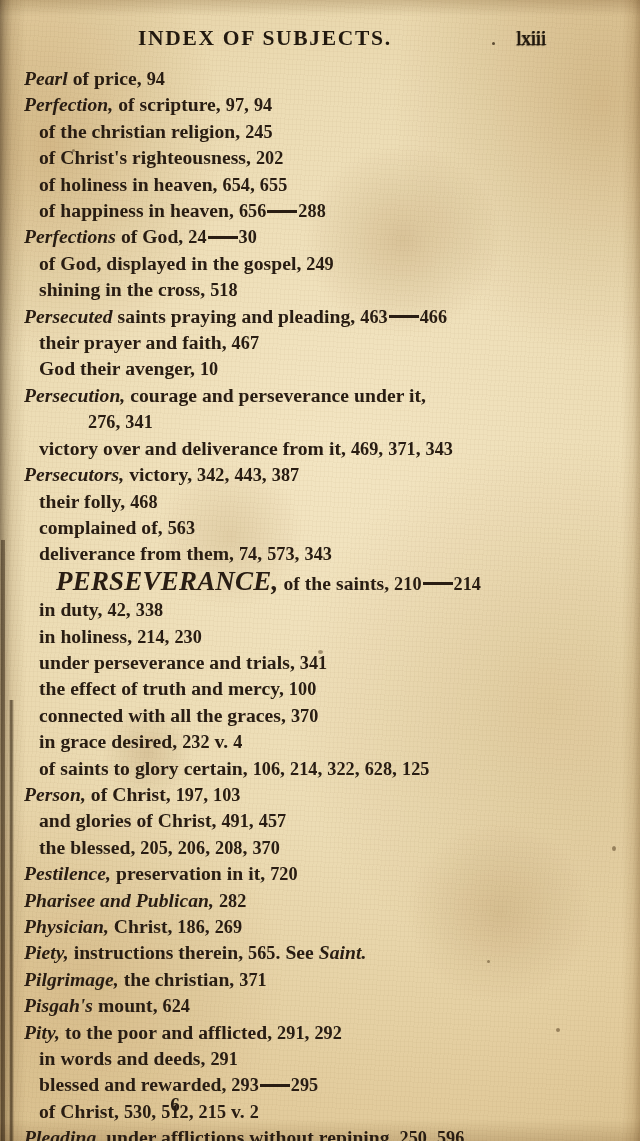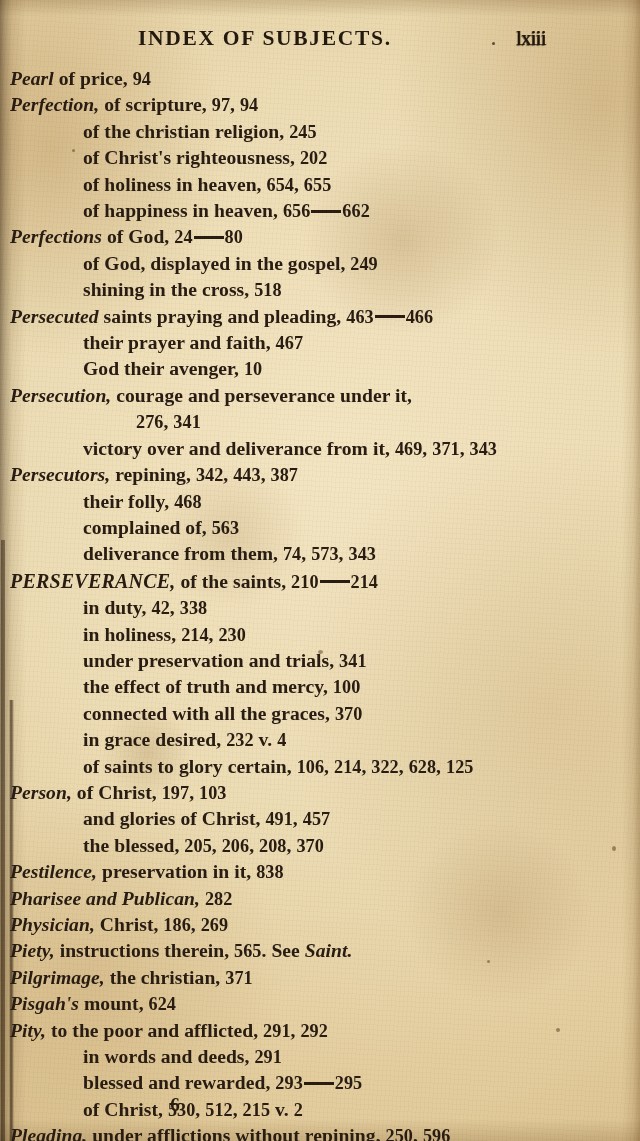--- a/index.html
+++ b/index.html
@@ -174,33 +174,34 @@
   }
 
   .entry {
     font-size: 19.6px;
     line-height: 26.4px;
     white-space: nowrap;
     color: #2c2117;
     letter-spacing: 0.05px;
     text-rendering: optimizeLegibility;
   }
-  .entry.lvl0 { padding-left: 10px; }
-  .entry.lvl1 { padding-left: 83px; }
-  .entry.lvl2 { padding-left: 88px; margin-left: 48px; }
+  .entry.lvl0 { padding-left: 24px; }
+  .entry.lvl1 { padding-left: 39px; }
+  .entry.lvl2 { padding-left: 88px; }
 
   .hw {                 
     font-style: italic;
     font-weight: 700;
   }
   .hw-caps {            
     font-style: italic;
     font-weight: 700;
-    font-size: 20px;
+    font-size: 27px;
     letter-spacing: 0.2px;
+    margin-left: 32px;
   }
   .bd { font-weight: 700; }
   .num { font-weight: 700; font-size: 18.2px; }
   .rule {
     display: inline-block;
     width: 30px;
     height: 3px;
     background: #2c2117;
     vertical-align: 0.22em;
     margin: 0 1px;
@@ -252,46 +253,46 @@
       <div class="rh-title">INDEX OF SUBJECTS.</div>
       <div class="rh-folio">lxiii</div>
     </div>
 
     <div class="index-body" id="index-body">
         <div class="entry lvl0"><span class="hw">Pearl</span><span><span class="bd"> of price, </span><span class="num">94</span></span></div>
         <div class="entry lvl0"><span class="hw">Perfection,</span><span><span class="bd"> of scripture, </span><span class="num">97</span><span class="bd">, </span><span class="num">94</span></span></div>
         <div class="entry lvl1"><span><span class="bd">of the christian religion, </span><span class="num">245</span></span></div>
         <div class="entry lvl1"><span><span class="bd">of Christ's righteousness, </span><span class="num">202</span></span></div>
         <div class="entry lvl1"><span><span class="bd">of holiness in heaven, </span><span class="num">654</span><span class="bd">, </span><span class="num">655</span></span></div>
-        <div class="entry lvl1"><span><span class="bd">of happiness in heaven, </span><span class="num">656</span><span class="rule"></span><span class="num">662</span></span></div>
-        <div class="entry lvl0"><span class="hw">Perfections</span><span><span class="bd"> of God, </span><span class="num">24</span><span class="rule"></span><span class="num">80</span></span></div>
+        <div class="entry lvl1"><span><span class="bd">of happiness in heaven, </span><span class="num">656</span><span class="rule"></span><span class="num">288</span></span></div>
+        <div class="entry lvl0"><span class="hw">Perfections</span><span><span class="bd"> of God, </span><span class="num">24</span><span class="rule"></span><span class="num">30</span></span></div>
         <div class="entry lvl1"><span><span class="bd">of God, displayed in the gospel, </span><span class="num">249</span></span></div>
         <div class="entry lvl1"><span><span class="bd">shining in the cross, </span><span class="num">518</span></span></div>
         <div class="entry lvl0"><span class="hw">Persecuted</span><span><span class="bd"> saints praying and pleading, </span><span class="num">463</span><span class="rule"></span><span class="num">466</span></span></div>
         <div class="entry lvl1"><span><span class="bd">their prayer and faith, </span><span class="num">467</span></span></div>
         <div class="entry lvl1"><span><span class="bd">God their avenger, </span><span class="num">10</span></span></div>
         <div class="entry lvl0"><span class="hw">Persecution,</span><span><span class="bd"> courage and perseverance under it,</span></span></div>
         <div class="entry lvl2"><span><span class="num">276</span><span class="bd">, </span><span class="num">341</span></span></div>
         <div class="entry lvl1"><span><span class="bd">victory over and deliverance from it, </span><span class="num">469</span><span class="bd">, </span><span class="num">371</span><span class="bd">, </span><span class="num">343</span></span></div>
-        <div class="entry lvl0"><span class="hw">Persecutors,</span><span><span class="bd"> repining, </span><span class="num">342</span><span class="bd">, </span><span class="num">443</span><span class="bd">, </span><span class="num">387</span></span></div>
+        <div class="entry lvl0"><span class="hw">Persecutors,</span><span><span class="bd"> victory, </span><span class="num">342</span><span class="bd">, </span><span class="num">443</span><span class="bd">, </span><span class="num">387</span></span></div>
         <div class="entry lvl1"><span><span class="bd">their folly, </span><span class="num">468</span></span></div>
         <div class="entry lvl1"><span><span class="bd">complained of, </span><span class="num">563</span></span></div>
         <div class="entry lvl1"><span><span class="bd">deliverance from them, </span><span class="num">74</span><span class="bd">, </span><span class="num">573</span><span class="bd">, </span><span class="num">343</span></span></div>
         <div class="entry lvl0"><span class="hw-caps">PERSEVERANCE,</span><span><span class="bd"> of the saints, </span><span class="num">210</span><span class="rule"></span><span class="num">214</span></span></div>
         <div class="entry lvl1"><span><span class="bd">in duty, </span><span class="num">42</span><span class="bd">, </span><span class="num">338</span></span></div>
         <div class="entry lvl1"><span><span class="bd">in holiness, </span><span class="num">214</span><span class="bd">, </span><span class="num">230</span></span></div>
-        <div class="entry lvl1"><span><span class="bd">under preservation and trials, </span><span class="num">341</span></span></div>
+        <div class="entry lvl1"><span><span class="bd">under perseverance and trials, </span><span class="num">341</span></span></div>
         <div class="entry lvl1"><span><span class="bd">the effect of truth and mercy, </span><span class="num">100</span></span></div>
         <div class="entry lvl1"><span><span class="bd">connected with all the graces, </span><span class="num">370</span></span></div>
         <div class="entry lvl1"><span><span class="bd">in grace desired, </span><span class="num">232</span><span class="bd"> v. </span><span class="num">4</span></span></div>
         <div class="entry lvl1"><span><span class="bd">of saints to glory certain, </span><span class="num">106</span><span class="bd">, </span><span class="num">214</span><span class="bd">, </span><span class="num">322</span><span class="bd">, </span><span class="num">628</span><span class="bd">, </span><span class="num">125</span></span></div>
         <div class="entry lvl0"><span class="hw">Person,</span><span><span class="bd"> of Christ, </span><span class="num">197</span><span class="bd">, </span><span class="num">103</span></span></div>
         <div class="entry lvl1"><span><span class="bd">and glories of Christ, </span><span class="num">491</span><span class="bd">, </span><span class="num">457</span></span></div>
         <div class="entry lvl1"><span><span class="bd">the blessed, </span><span class="num">205</span><span class="bd">, </span><span class="num">206</span><span class="bd">, </span><span class="num">208</span><span class="bd">, </span><span class="num">370</span></span></div>
-        <div class="entry lvl0"><span class="hw">Pestilence,</span><span><span class="bd"> preservation in it, </span><span class="num">838</span></span></div>
+        <div class="entry lvl0"><span class="hw">Pestilence,</span><span><span class="bd"> preservation in it, </span><span class="num">720</span></span></div>
         <div class="entry lvl0"><span class="hw">Pharisee and Publican,</span><span><span class="bd"> </span><span class="num">282</span></span></div>
         <div class="entry lvl0"><span class="hw">Physician,</span><span><span class="bd"> Christ, </span><span class="num">186</span><span class="bd">, </span><span class="num">269</span></span></div>
         <div class="entry lvl0"><span class="hw">Piety,</span><span><span class="bd"> instructions therein, </span><span class="num">565</span><span class="bd">.   </span><span class="bd">See </span><span class="hw">Saint.</span></span></div>
         <div class="entry lvl0"><span class="hw">Pilgrimage,</span><span><span class="bd"> the christian, </span><span class="num">371</span></span></div>
         <div class="entry lvl0"><span class="hw">Pisgah's</span><span><span class="bd"> mount, </span><span class="num">624</span></span></div>
         <div class="entry lvl0"><span class="hw">Pity,</span><span><span class="bd"> to the poor and afflicted, </span><span class="num">291</span><span class="bd">, </span><span class="num">292</span></span></div>
         <div class="entry lvl1"><span><span class="bd">in words and deeds, </span><span class="num">291</span></span></div>
         <div class="entry lvl1"><span><span class="bd">blessed and rewarded, </span><span class="num">293</span><span class="rule"></span><span class="num">295</span></span></div>
         <div class="entry lvl1"><span><span class="bd">of Christ, </span><span class="num">530</span><span class="bd">, </span><span class="num">512</span><span class="bd">, </span><span class="num">215</span><span class="bd"> v. </span><span class="num">2</span></span></div>
         <div class="entry lvl0"><span class="hw">Pleading,</span><span><span class="bd"> under afflictions without repining, </span><span class="num">250</span><span class="bd">, </span><span class="num">596</span></span></div>

